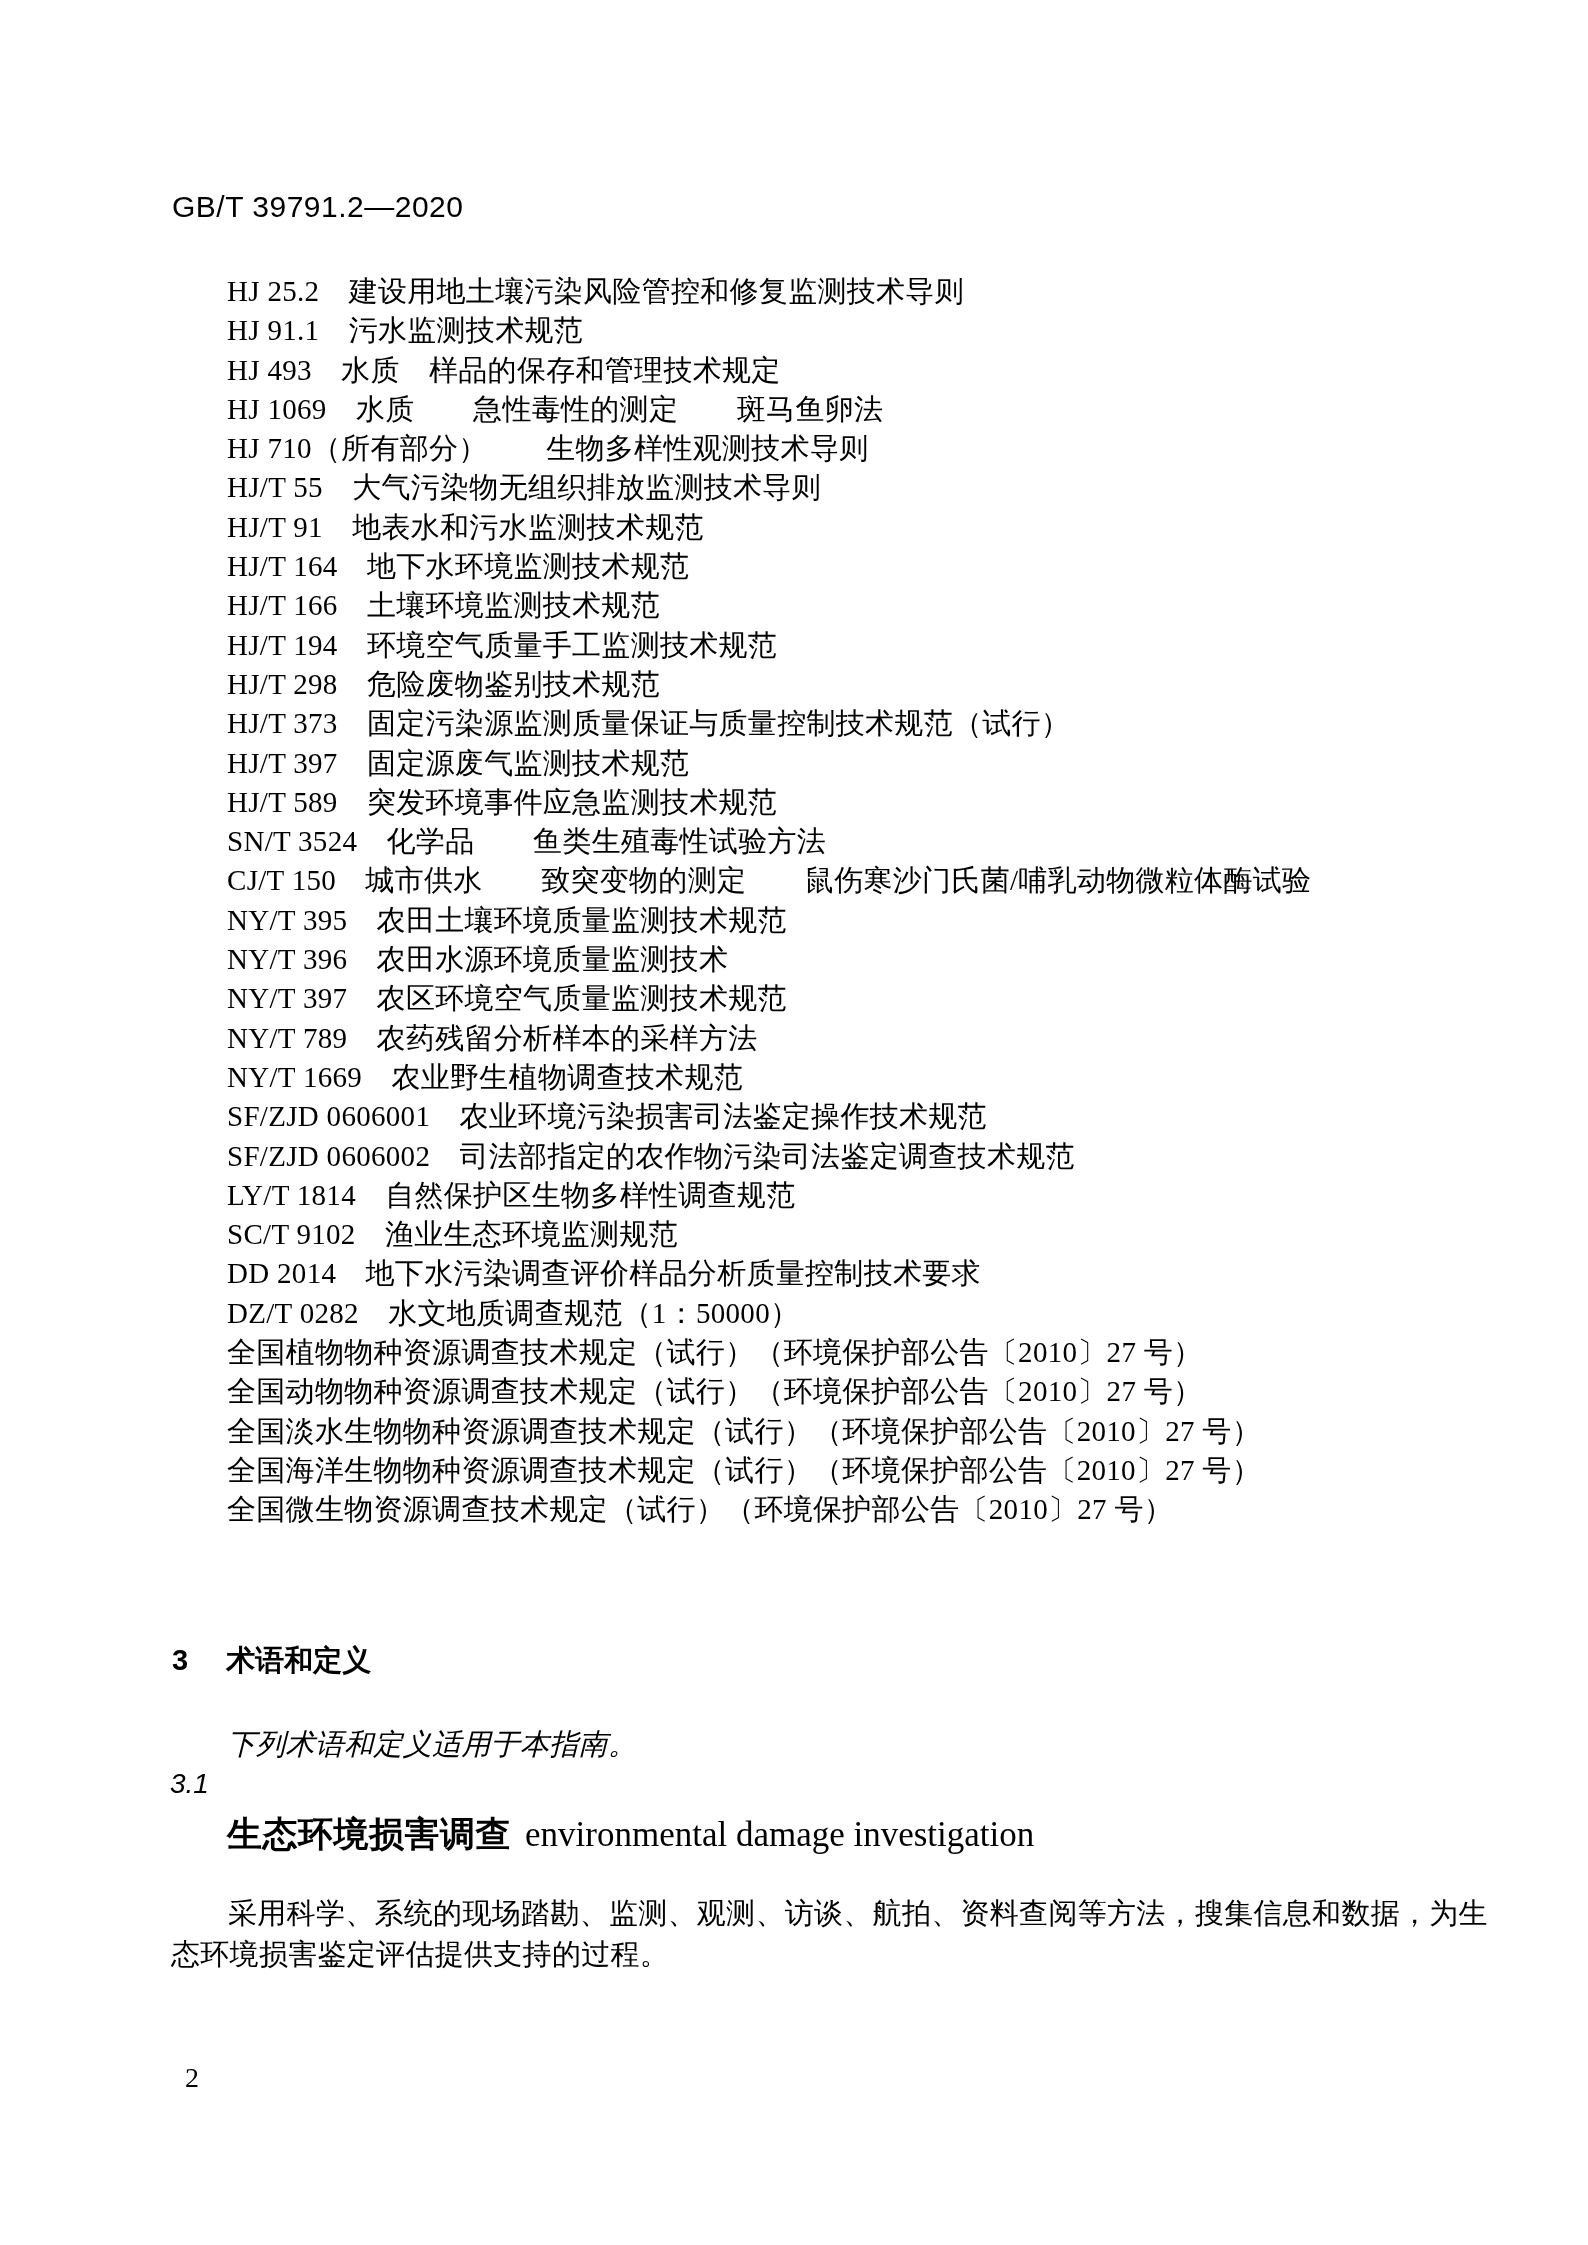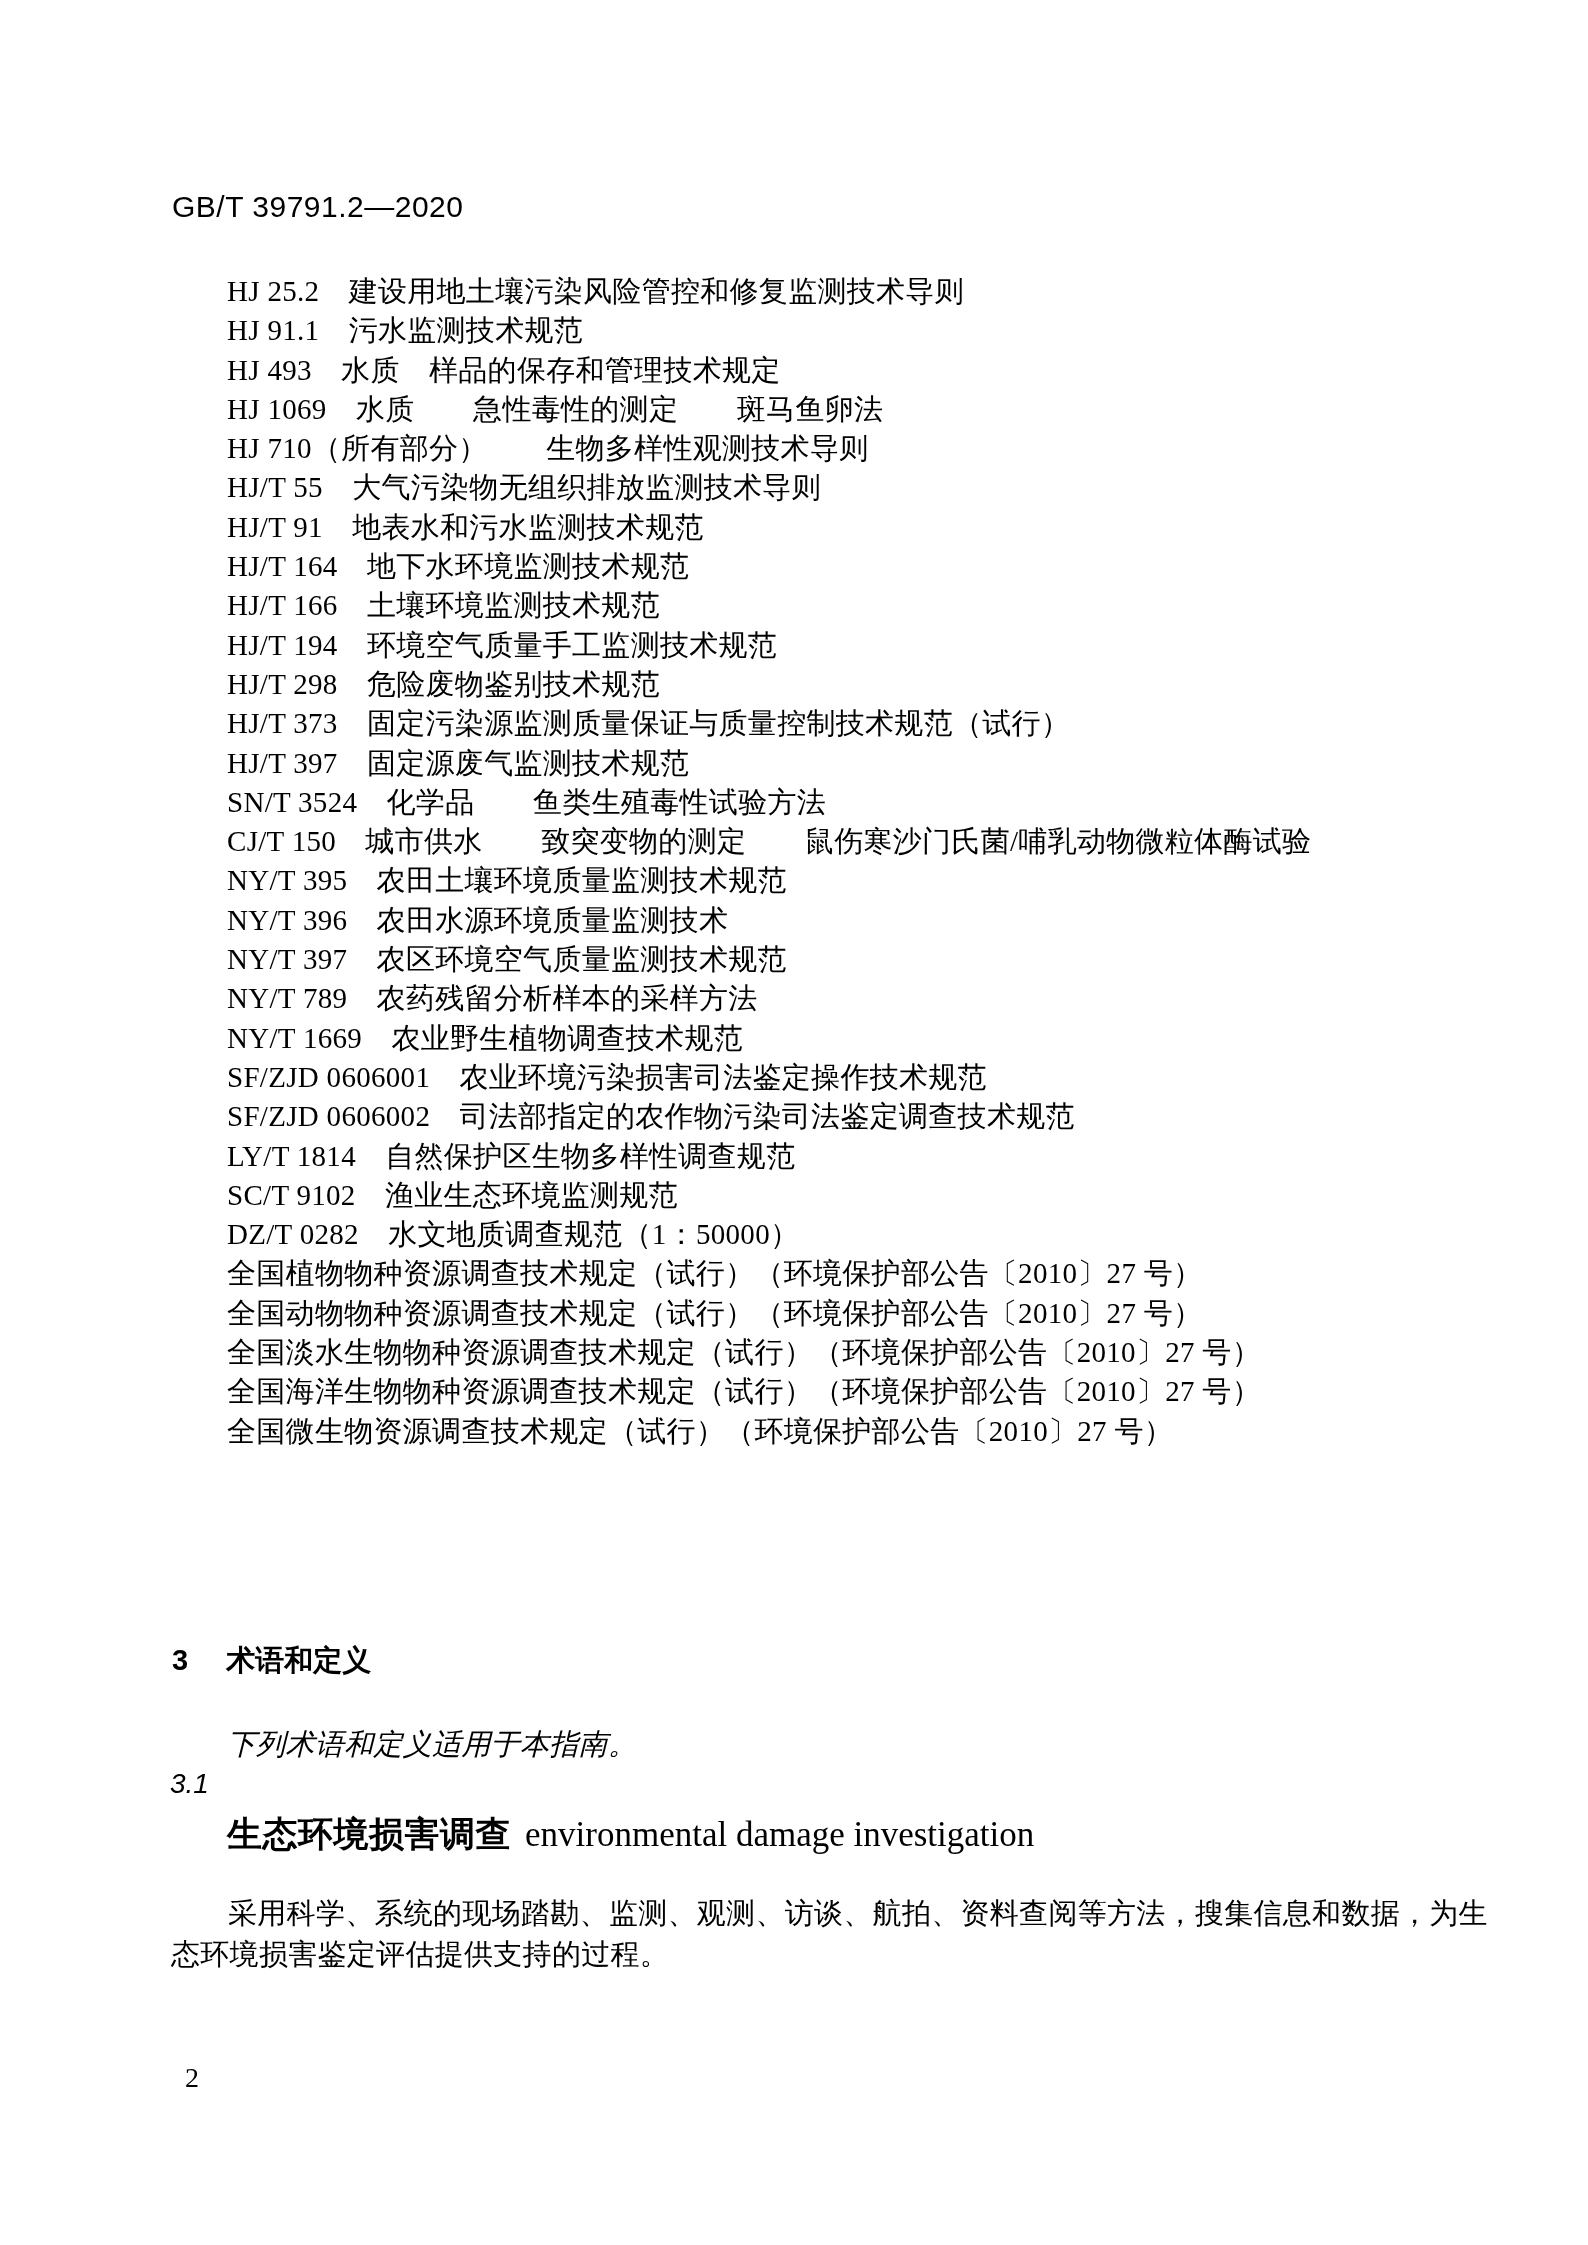--- a/index.html
+++ b/index.html
@@ -121,31 +121,33 @@
       <div class="ref-item">HJ 1069　水质　　急性毒性的测定　　斑马鱼卵法</div>
       <div class="ref-item">HJ 710（所有部分）　　生物多样性观测技术导则</div>
       <div class="ref-item">HJ/T 55　大气污染物无组织排放监测技术导则</div>
       <div class="ref-item">HJ/T 91　地表水和污水监测技术规范</div>
       <div class="ref-item">HJ/T 164　地下水环境监测技术规范</div>
       <div class="ref-item">HJ/T 166　土壤环境监测技术规范</div>
       <div class="ref-item">HJ/T 194　环境空气质量手工监测技术规范</div>
       <div class="ref-item">HJ/T 298　危险废物鉴别技术规范</div>
       <div class="ref-item">HJ/T 373　固定污染源监测质量保证与质量控制技术规范（试行）</div>
       <div class="ref-item">HJ/T 397　固定源废气监测技术规范</div>
+      <div class="ref-item">HJ/T 589　突发环境事件应急监测技术规范</div>
       <div class="ref-item">SN/T 3524　化学品　　鱼类生殖毒性试验方法</div>
       <div class="ref-item">CJ/T 150　城市供水　　致突变物的测定　　鼠伤寒沙门氏菌/哺乳动物微粒体酶试验</div>
       <div class="ref-item">NY/T 395　农田土壤环境质量监测技术规范</div>
       <div class="ref-item">NY/T 396　农田水源环境质量监测技术</div>
       <div class="ref-item">NY/T 397　农区环境空气质量监测技术规范</div>
       <div class="ref-item">NY/T 789　农药残留分析样本的采样方法</div>
       <div class="ref-item">NY/T 1669　农业野生植物调查技术规范</div>
       <div class="ref-item">SF/ZJD 0606001　农业环境污染损害司法鉴定操作技术规范</div>
       <div class="ref-item">SF/ZJD 0606002　司法部指定的农作物污染司法鉴定调查技术规范</div>
       <div class="ref-item">LY/T 1814　自然保护区生物多样性调查规范</div>
       <div class="ref-item">SC/T 9102　渔业生态环境监测规范</div>
+      <div class="ref-item">DD 2014　地下水污染调查评价样品分析质量控制技术要求</div>
       <div class="ref-item">DZ/T 0282　水文地质调查规范（1：50000）</div>
       <div class="ref-item">全国植物物种资源调查技术规定（试行）（环境保护部公告〔2010〕27 号）</div>
       <div class="ref-item">全国动物物种资源调查技术规定（试行）（环境保护部公告〔2010〕27 号）</div>
       <div class="ref-item">全国淡水生物物种资源调查技术规定（试行）（环境保护部公告〔2010〕27 号）</div>
       <div class="ref-item">全国海洋生物物种资源调查技术规定（试行）（环境保护部公告〔2010〕27 号）</div>
       <div class="ref-item">全国微生物资源调查技术规定（试行）（环境保护部公告〔2010〕27 号）</div>
     </div>
 
   <div class="section-heading">
     <span class="heading-number">3</span><span class="heading-title">术语和定义</span>

